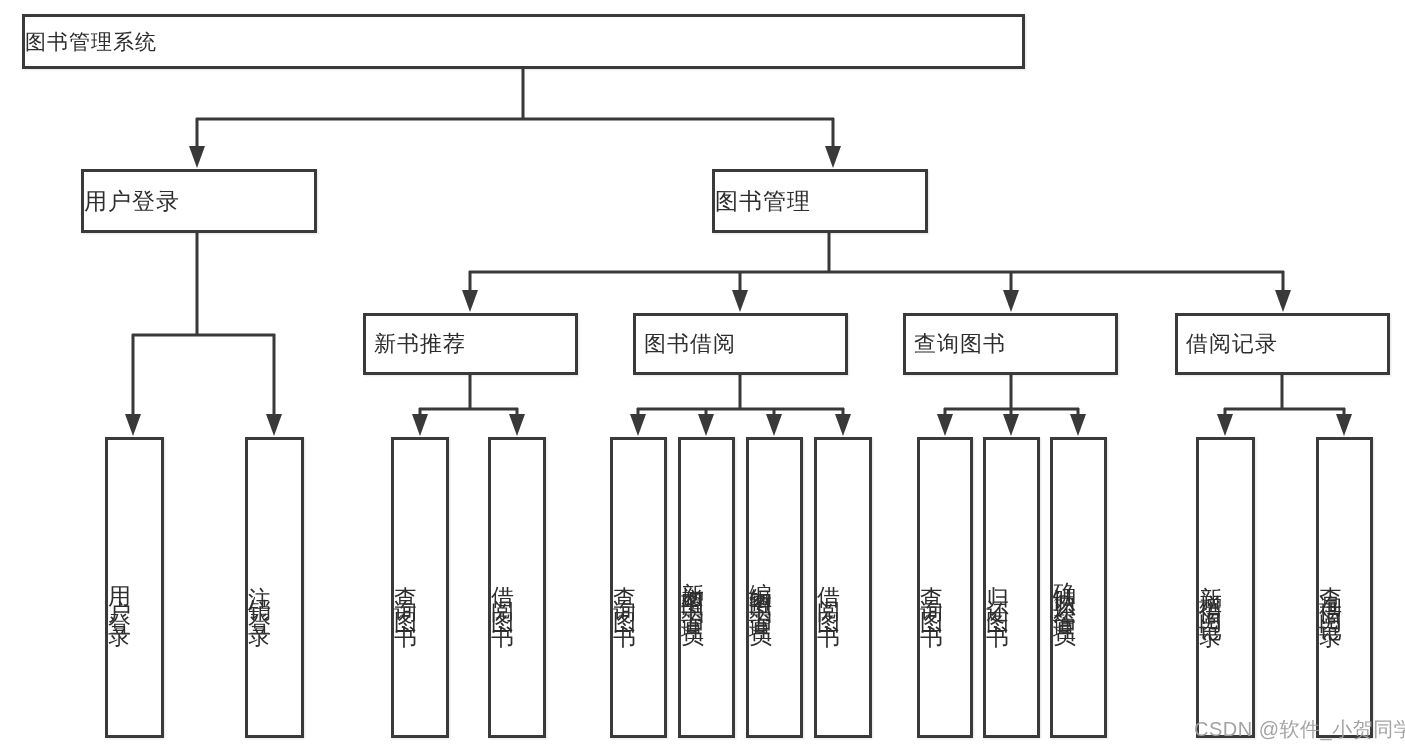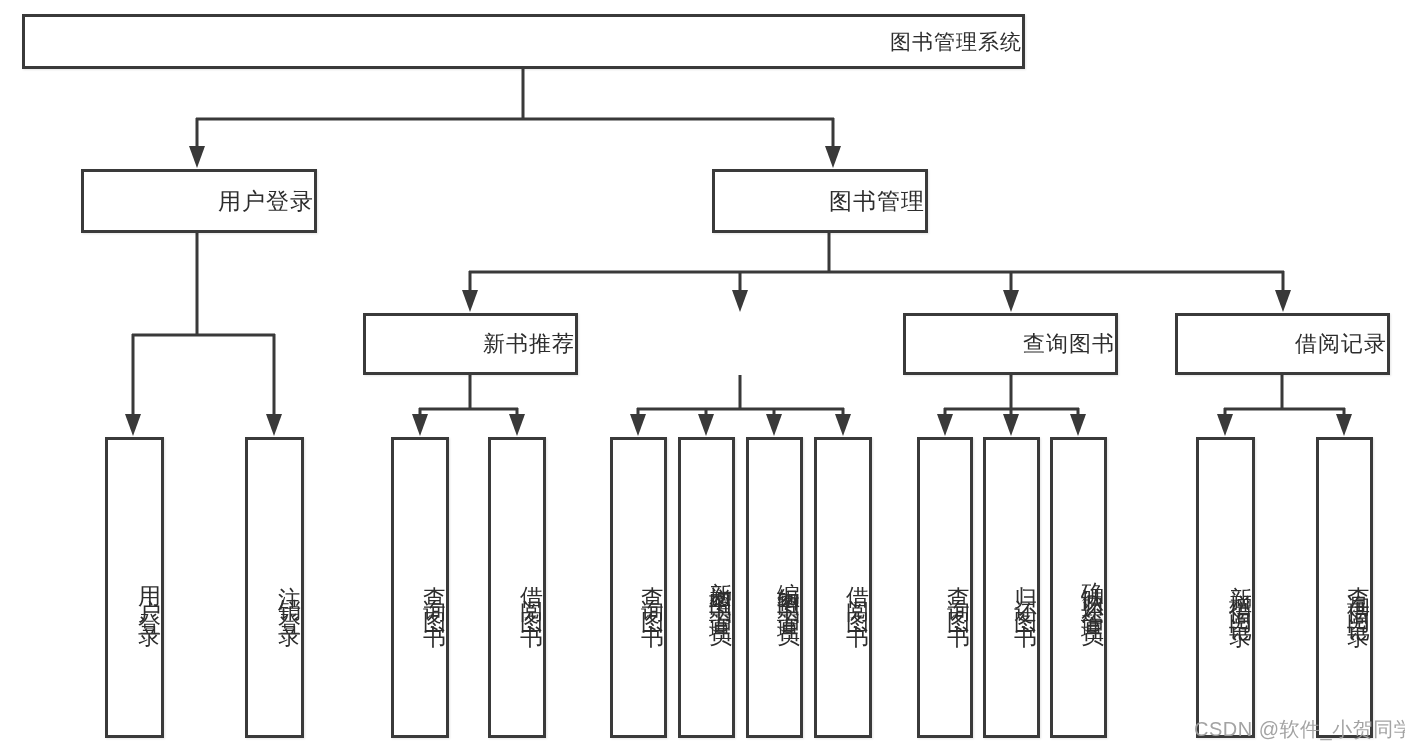--- a/index.html
+++ b/index.html
@@ -21,28 +21,28 @@
     width: 1405px; height: 747px;
     z-index: 1;
   }
   .box {
     position: absolute;
     box-sizing: border-box;
     border: 3px solid #3a3a3a;
     background: #ffffff;
     display: flex;
     align-items: center;
-    justify-content: flex-end;
+    justify-content: flex-start;
     color: #2d2d2d;
     z-index: 2;
     box-shadow: 1px 1px 2px rgba(0,0,0,0.10);
   }
   .box.root  { font-size: 21px; letter-spacing: 1px; }
   .box.lvl2  { font-size: 23px; letter-spacing: 1px; }
-  .box.lvl3  { font-size: 22px; letter-spacing: 1px; }
+  .box.lvl3  { font-size: 22px; letter-spacing: 1px; padding-left: 8px; }
   .box.leaf  { font-size: 23px; }
   .vtext {
     writing-mode: vertical-rl;
     text-orientation: mixed;
     white-space: nowrap;
     line-height: 1;
   }
   .vs-short { letter-spacing: 13px; padding-top: 13px; }
   .vs-med   { letter-spacing: 8px;  padding-top: 8px; }
   .vs-long  { letter-spacing: 6px;  padding-top: 6px; }
@@ -110,20 +110,23 @@
   <div class="box lvl2" style="left:81px; top:169px; width:236px; height:64px;">
     <span>用户登录</span>
   </div>
   <div class="box lvl2" style="left:712px; top:169px; width:216px; height:64px;">
     <span>图书管理</span>
   </div>
 
   <div class="box lvl3" style="left:363px; top:313px; width:215px; height:62px;">
     <span>新书推荐</span>
   </div>
+  <div class="box lvl3" style="left:633px; top:313px; width:215px; height:62px;">
+    <span>图书借阅</span>
+  </div>
   <div class="box lvl3" style="left:903px; top:313px; width:215px; height:62px;">
     <span>查询图书</span>
   </div>
   <div class="box lvl3" style="left:1175px; top:313px; width:215px; height:62px;">
     <span>借阅记录</span>
   </div>
 
   <div class="box leaf" style="left:105px; top:437px; width:59px; height:301px;">
     <span class="vtext vs-short">用户登录</span>
   </div>

